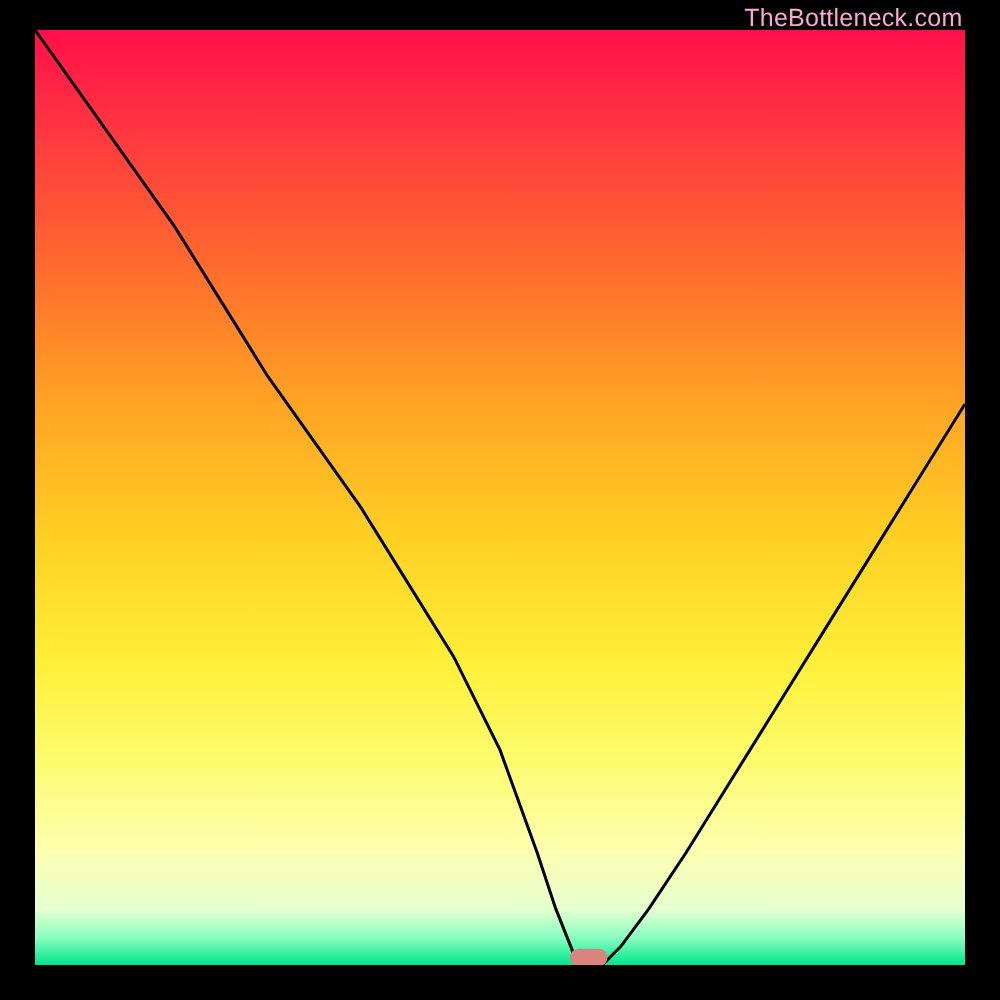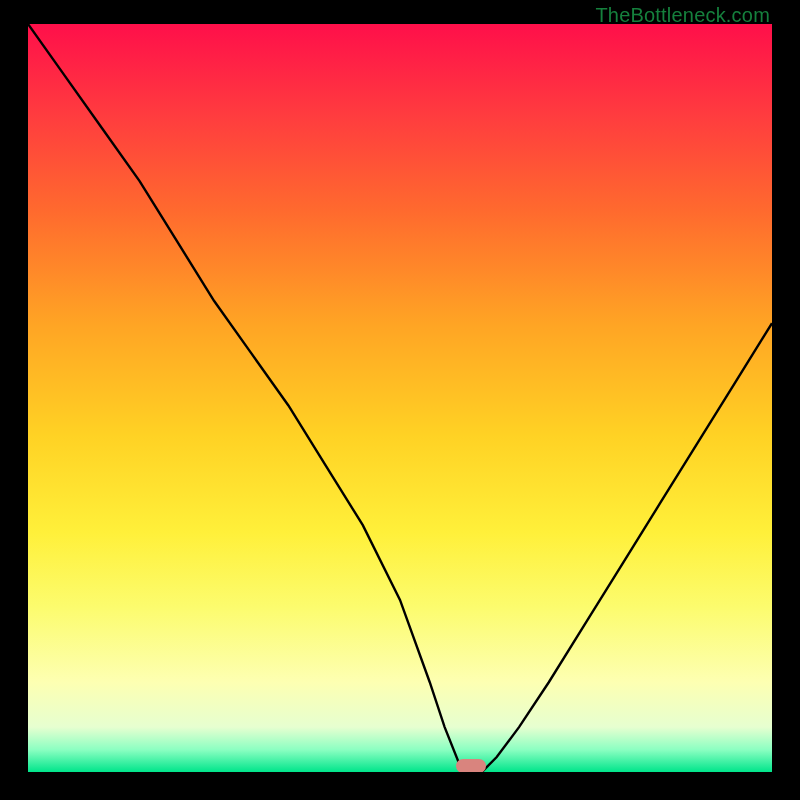--- a/index.html
+++ b/index.html
@@ -57,21 +57,21 @@
     width: 30px;
     height: 14px;
     border-radius: 7px;
     background: #d9847e;
     transform: translate(-50%, -50%);
   }
   .watermark {
     position: absolute;
     top: 4px;
     right: 30px;
-    color: #15803d;
+    color: #f9a8d4;
     font-size: 20px;
     font-weight: 500;
     letter-spacing: 0.2px;
   }
 </style>
 </head>
 <body>
 
 <div class="frame">
 

